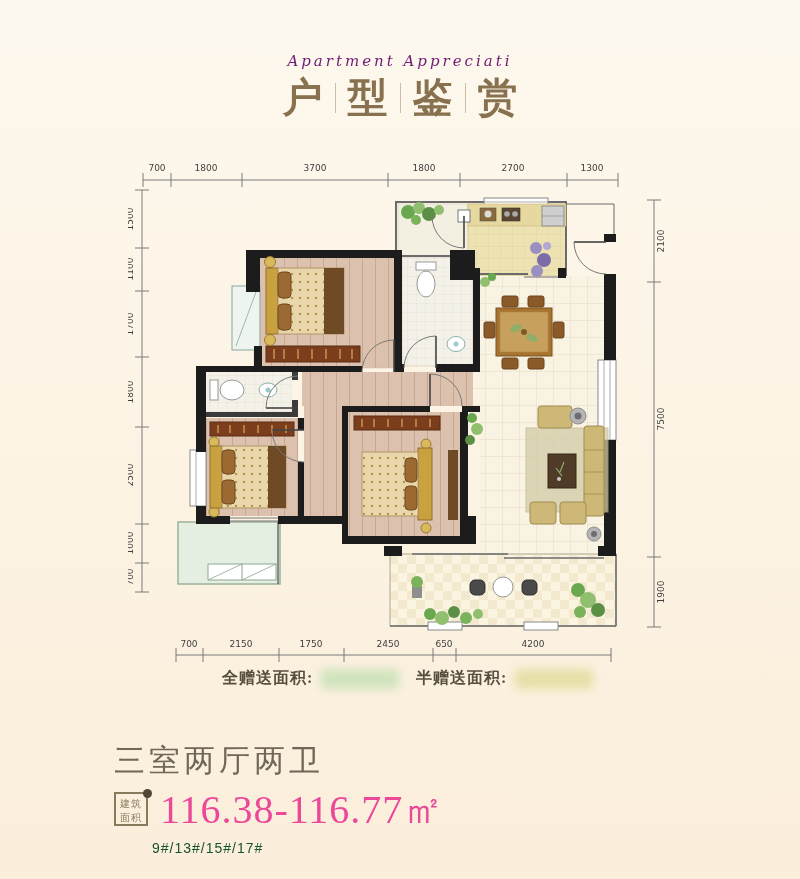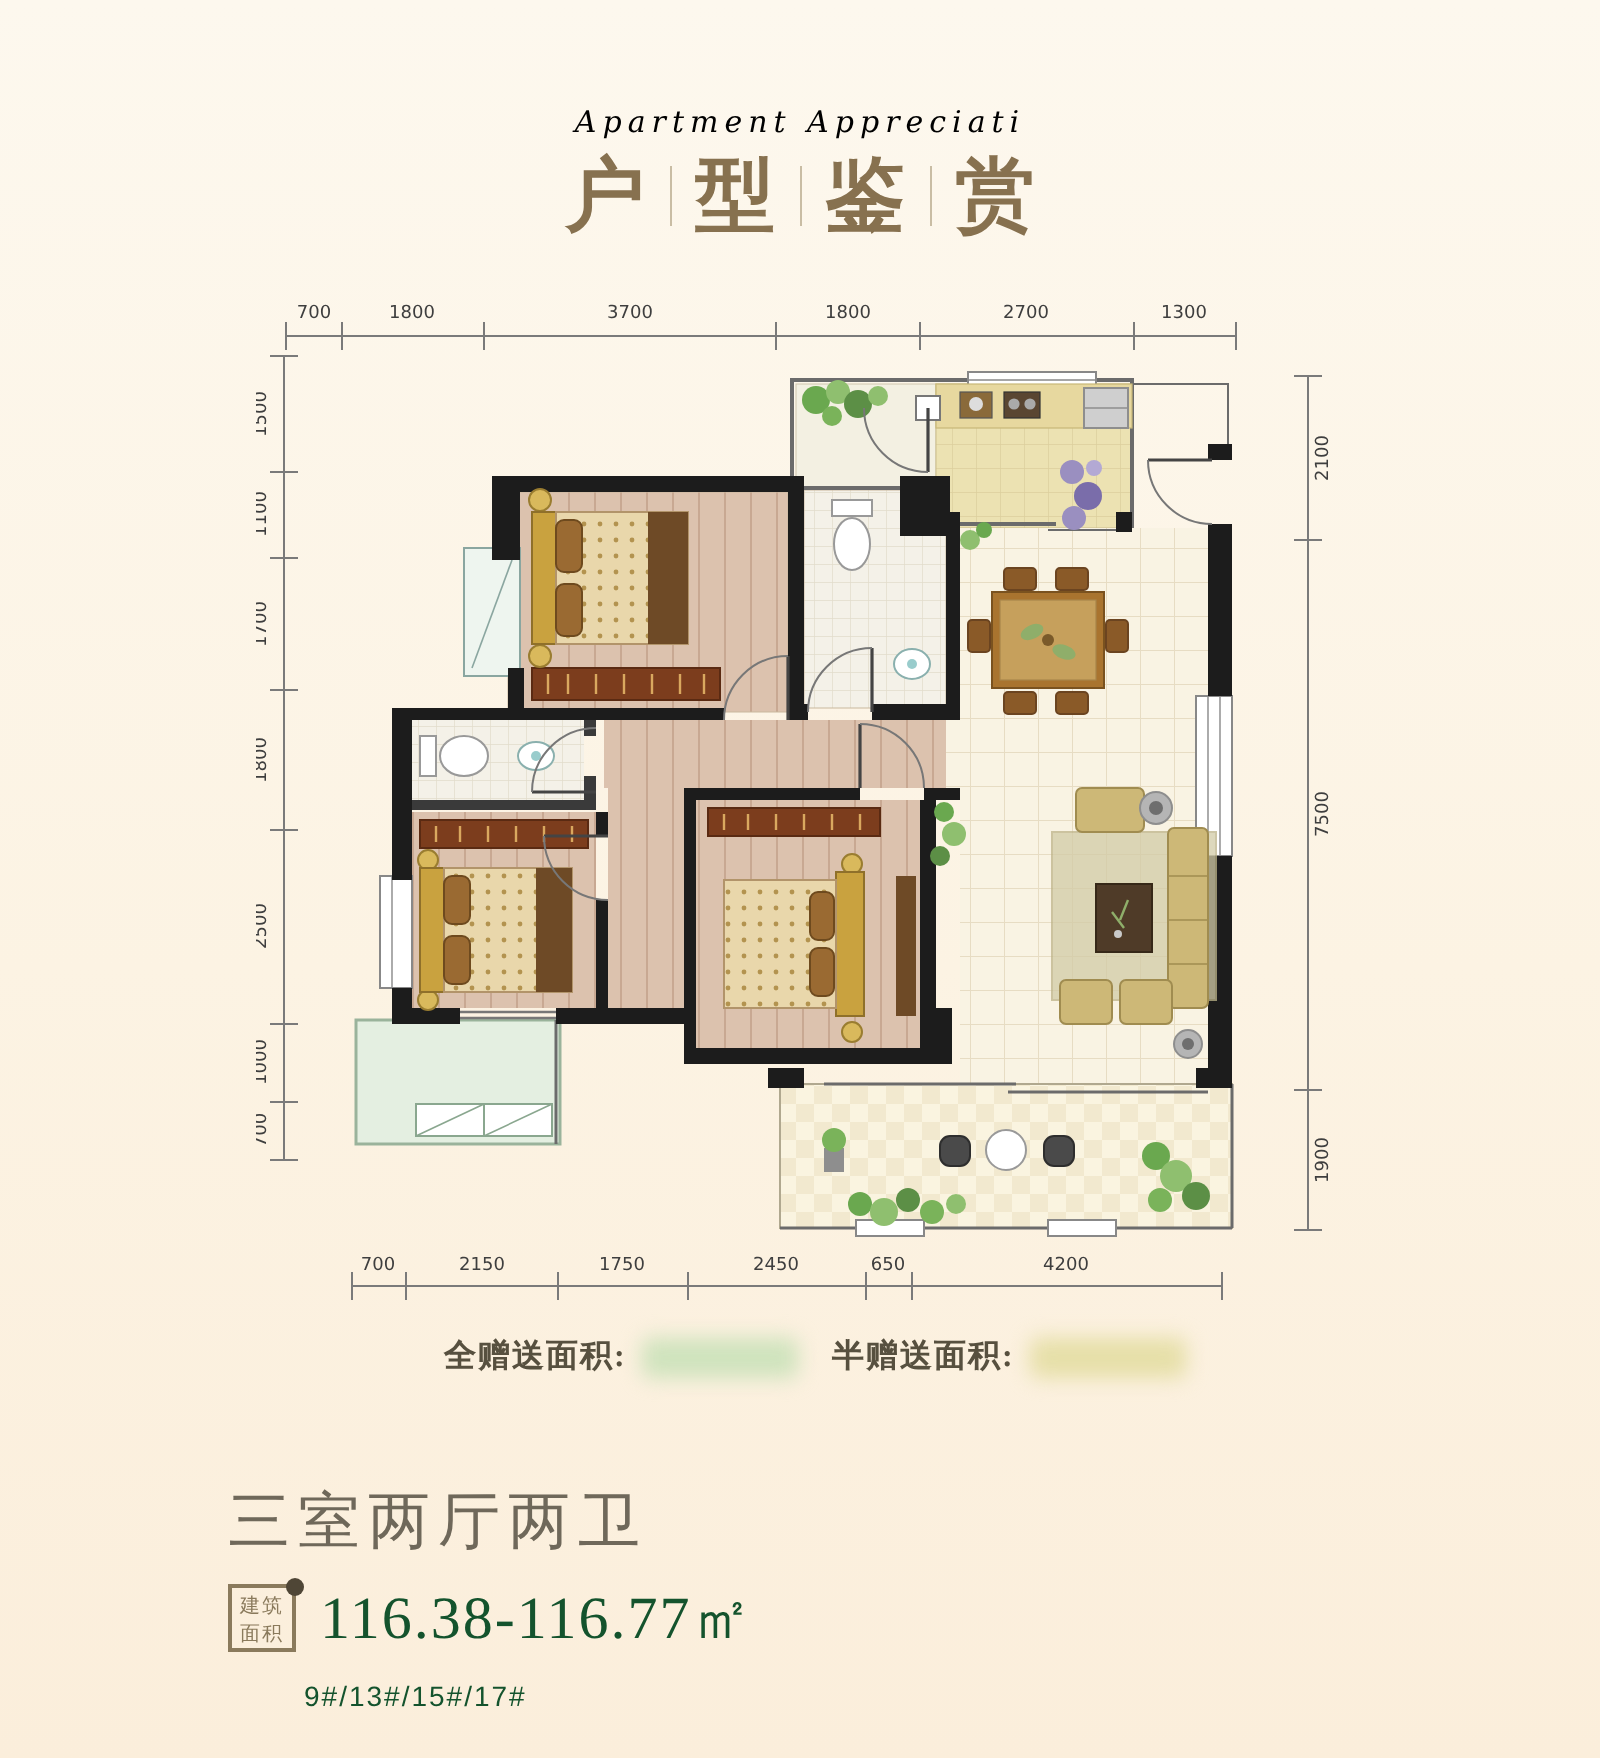--- a/index.html
+++ b/index.html
@@ -1,37 +1,37 @@
 <!DOCTYPE html>
 <html><head>
 <meta charset="utf-8">
 <style>
   html,body{margin:0;padding:0}
   body{width:800px;height:879px;position:relative;overflow:hidden;
        background:linear-gradient(180deg,#fdf8ee 0%,#fcf3e3 55%,#fbeedb 100%);
        font-family:"Liberation Serif",serif;color:#6f685a}
   .hdr{position:absolute;top:52px;left:0;width:800px;text-align:center}
-  .hdr .sub{font-style:italic;font-size:15px;letter-spacing:3px;color:#000000;font-family:"DejaVu Serif",serif}
+  .hdr .sub{font-style:italic;font-size:15px;letter-spacing:3px;color:#701a75;font-family:"DejaVu Serif",serif}
   .hdr .ttl{margin-top:8px;display:flex;justify-content:center;align-items:center;gap:12px}
   .hdr .ttl .ch{font-size:40px;font-weight:bold;color:#87714f;line-height:1}
   .hdr .ttl .sep{width:1px;height:30px;background:#c9bda4}
-  .planwrap{position:absolute;left:128px;top:138px;width:544px;height:534px}
+  .planwrap{position:absolute;left:128px;top:150px;width:544px;height:534px}
   .gifts{position:absolute;left:0;top:668px;width:800px;height:30px}
   .gift{position:absolute;display:flex;align-items:center;gap:8px;font-size:16px;font-weight:bold;color:#57503f;letter-spacing:1px}
   .gift.full{left:222px}
   .gift.half{left:416px}
   .blurval{display:inline-block;width:78px;height:20px;border-radius:4px;filter:blur(5px)}
   .blurval.green{background:#cfe3bd}
   .blurval.yellow{background:#e6dfa8}
   .foot-title{position:absolute;left:114px;top:740px;font-size:31px;font-weight:normal;letter-spacing:4px;color:#6f685a}
   .area-row{position:absolute;left:114px;top:792px;display:flex;align-items:flex-start;gap:12px}
   .badge{position:relative;width:34px;height:34px;border:2px solid #8a7a5c;color:#8a7a5c;
          font-size:10px;line-height:14px;text-align:center;padding-top:3px;box-sizing:border-box;letter-spacing:1px}
   .badge .dot{position:absolute;top:-5px;right:-6px;width:9px;height:9px;border-radius:50%;background:#4f4636}
-  .area-val{font-size:30px;color:#14532d;letter-spacing:1px;line-height:36px}
+  .area-val{font-size:40px;color:#ec4899;letter-spacing:1px;line-height:36px}
   .buildings{position:absolute;left:152px;top:840px;font-size:14px;color:#14532d;letter-spacing:1px;font-family:Liberation Sans, sans-serif}
   svg text{font-family:"DejaVu Sans",sans-serif;font-size:9px;fill:#3e3e3e}
 </style>
 </head>
 <body>
 
 <div class="hdr">
   <div class="sub">Apartment Appreciati</div>
   <div class="ttl">
     <span class="ch">户</span>

